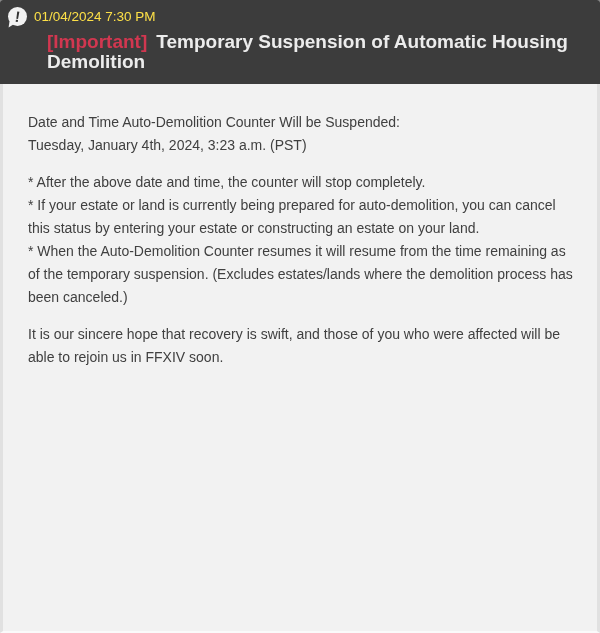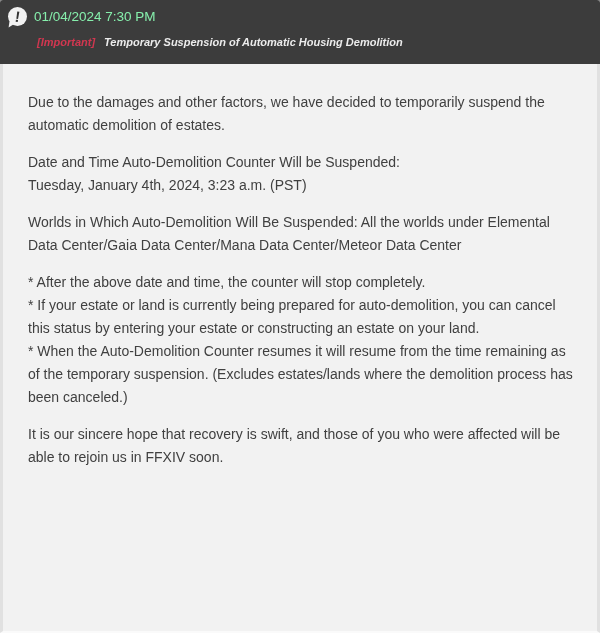--- a/index.html
+++ b/index.html
@@ -54,29 +54,28 @@
   .bubble .excl {
     color: #333;
     font-weight: 900;
     font-size: 15px;
     line-height: 1;
     transform: rotate(9deg);
     position: relative;
     z-index: 1;
   }
   .ts {
-    color: #86efac;
+    color: #fde047;
     font-size: 13.5px;
   }
   .title-row {
-    margin: 5px 0 0 29px;
-    font-size: 11px;
+    margin: 5px 0 0 39px;
+    font-size: 19px;
     font-weight: bold;
     line-height: 20px;
-    font-style: italic;
   }
   .tag {
     color: #d13750;
     margin-right: 9px;
   }
   .title {
     color: #ececec;
   }
   
   .body {
@@ -108,23 +107,21 @@
         <span class="tail"></span>
       </span>
       <span class="ts">01/04/2024 7:30 PM</span>
     </div>
     <div class="title-row">
       <span class="tag">[Important]</span><span class="title">Temporary Suspension of Automatic Housing Demolition</span>
     </div>
   </header>
 
   <div class="body">
-    <p>Due to the damages and other factors, we have decided to temporarily suspend the automatic demolition of estates.</p>
     <p>Date and Time Auto-Demolition Counter Will be Suspended:
 Tuesday, January 4th, 2024, 3:23 a.m. (PST)</p>
-    <p>Worlds in Which Auto-Demolition Will Be Suspended: All the worlds under Elemental Data Center/Gaia Data Center/Mana Data Center/Meteor Data Center</p>
     <p>* After the above date and time, the counter will stop completely.
 * If your estate or land is currently being prepared for auto-demolition, you can cancel this status by entering your estate or constructing an estate on your land.
 * When the Auto-Demolition Counter resumes it will resume from the time remaining as of the temporary suspension. (Excludes estates/lands where the demolition process has been canceled.)</p>
     <p>It is our sincere hope that recovery is swift, and those of you who were affected will be able to rejoin us in FFXIV soon.</p>
   </div>
 
 </div>
 
 </body></html>

